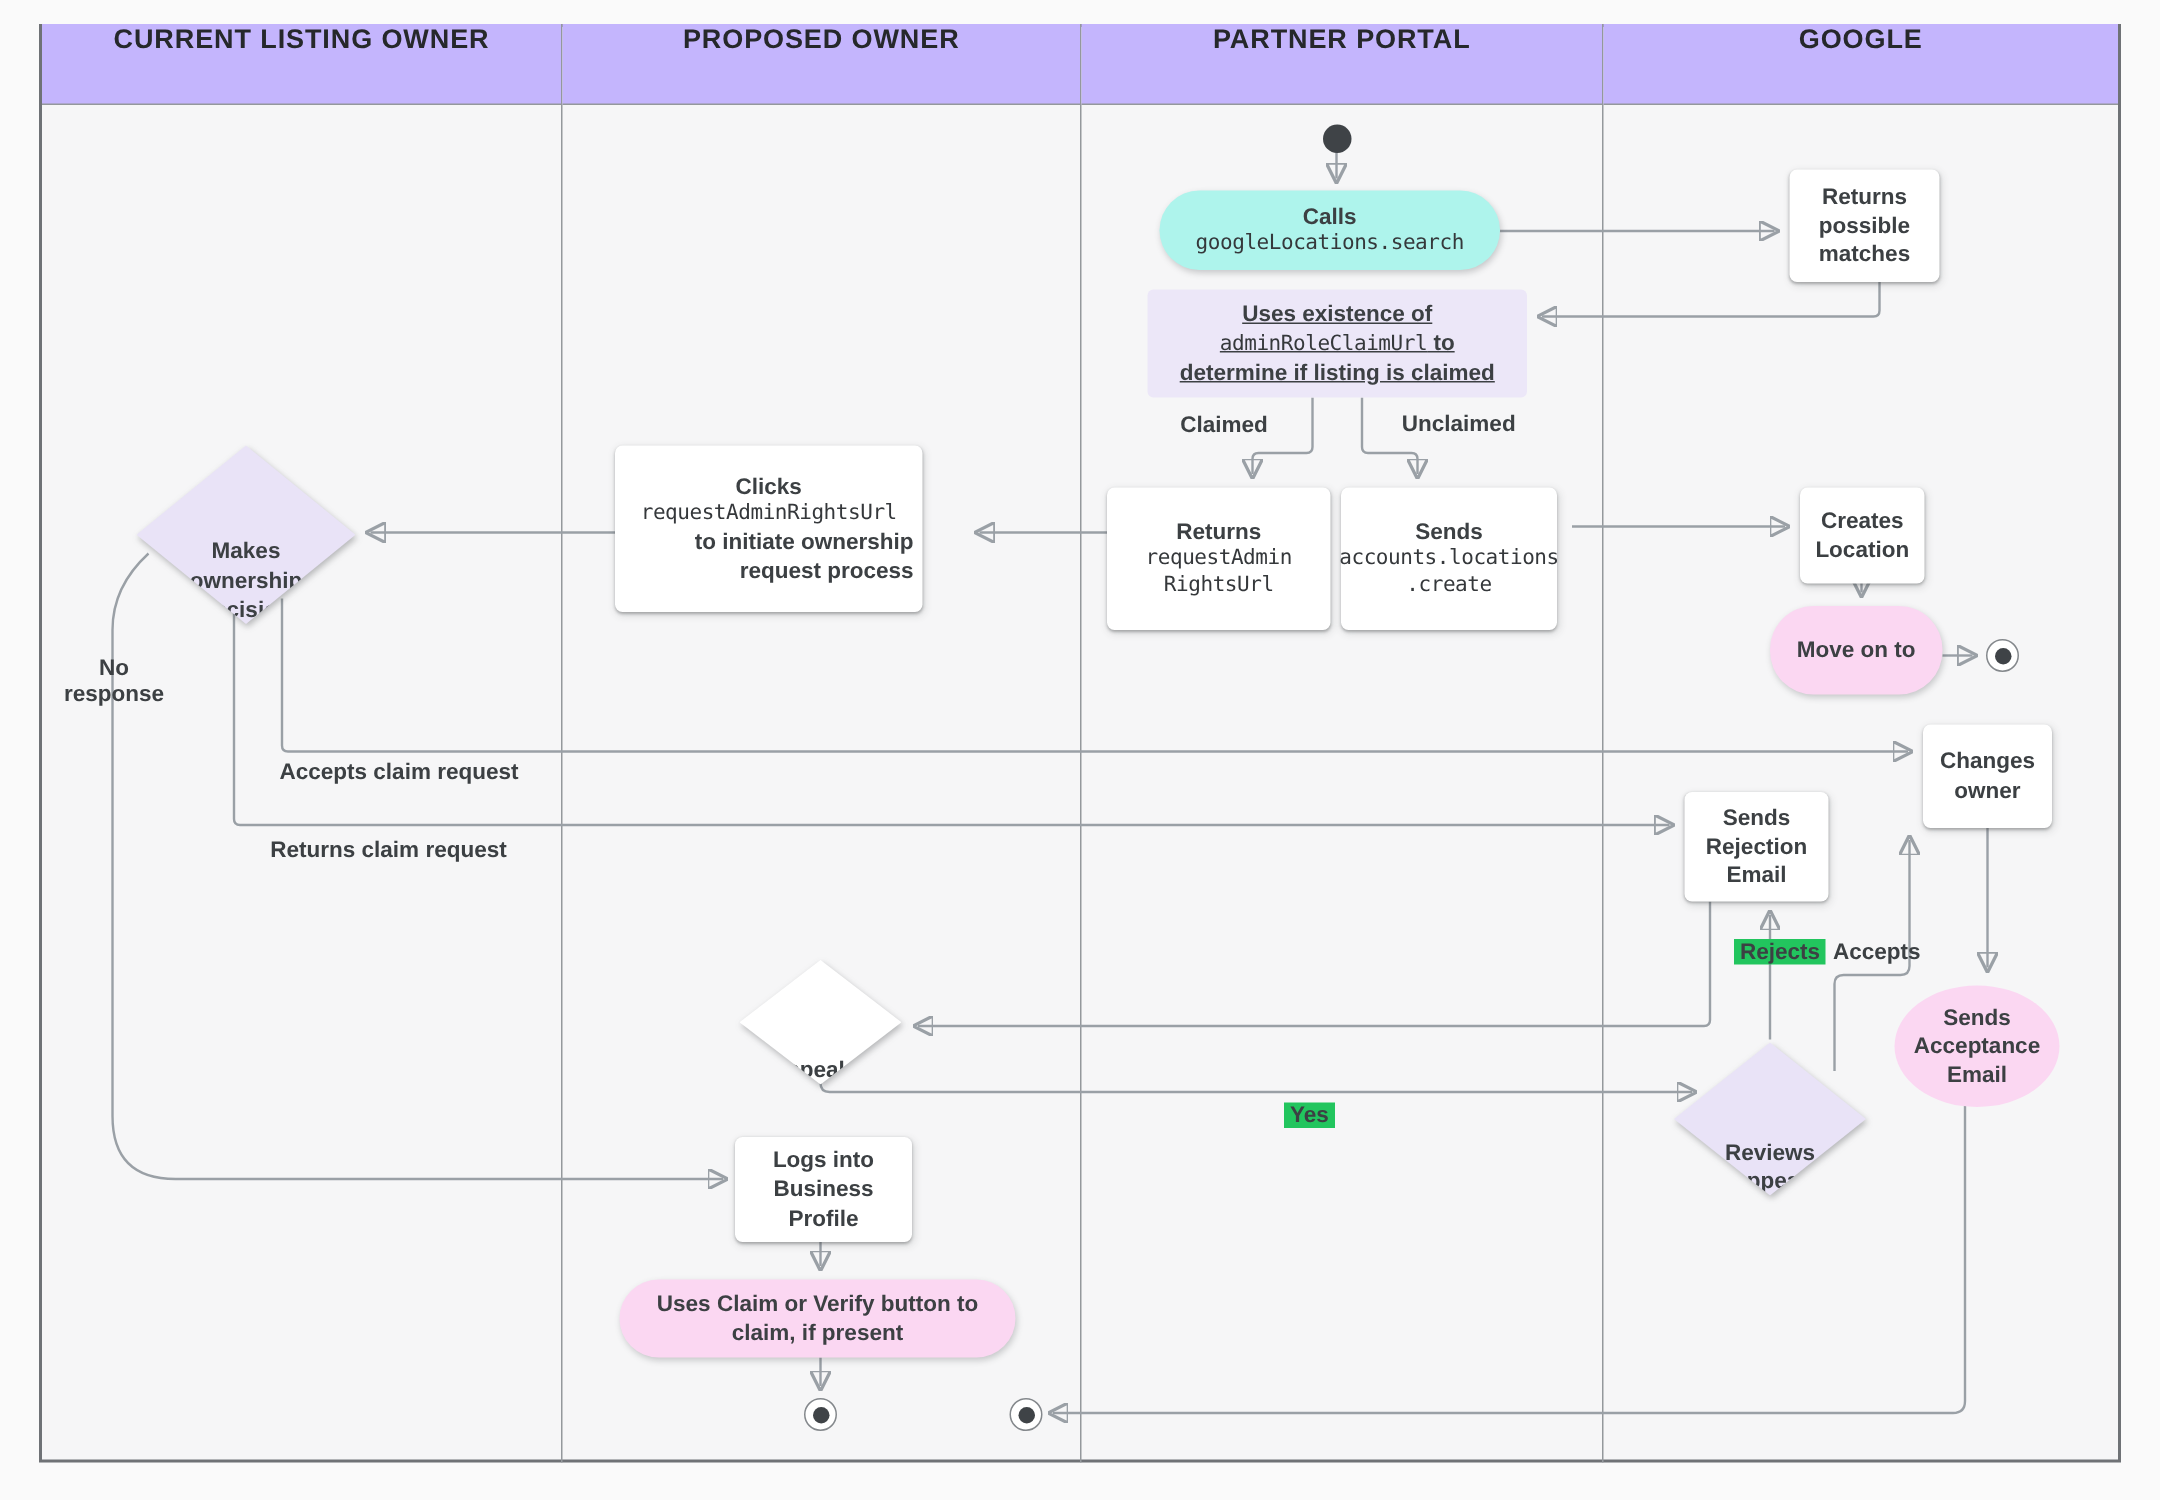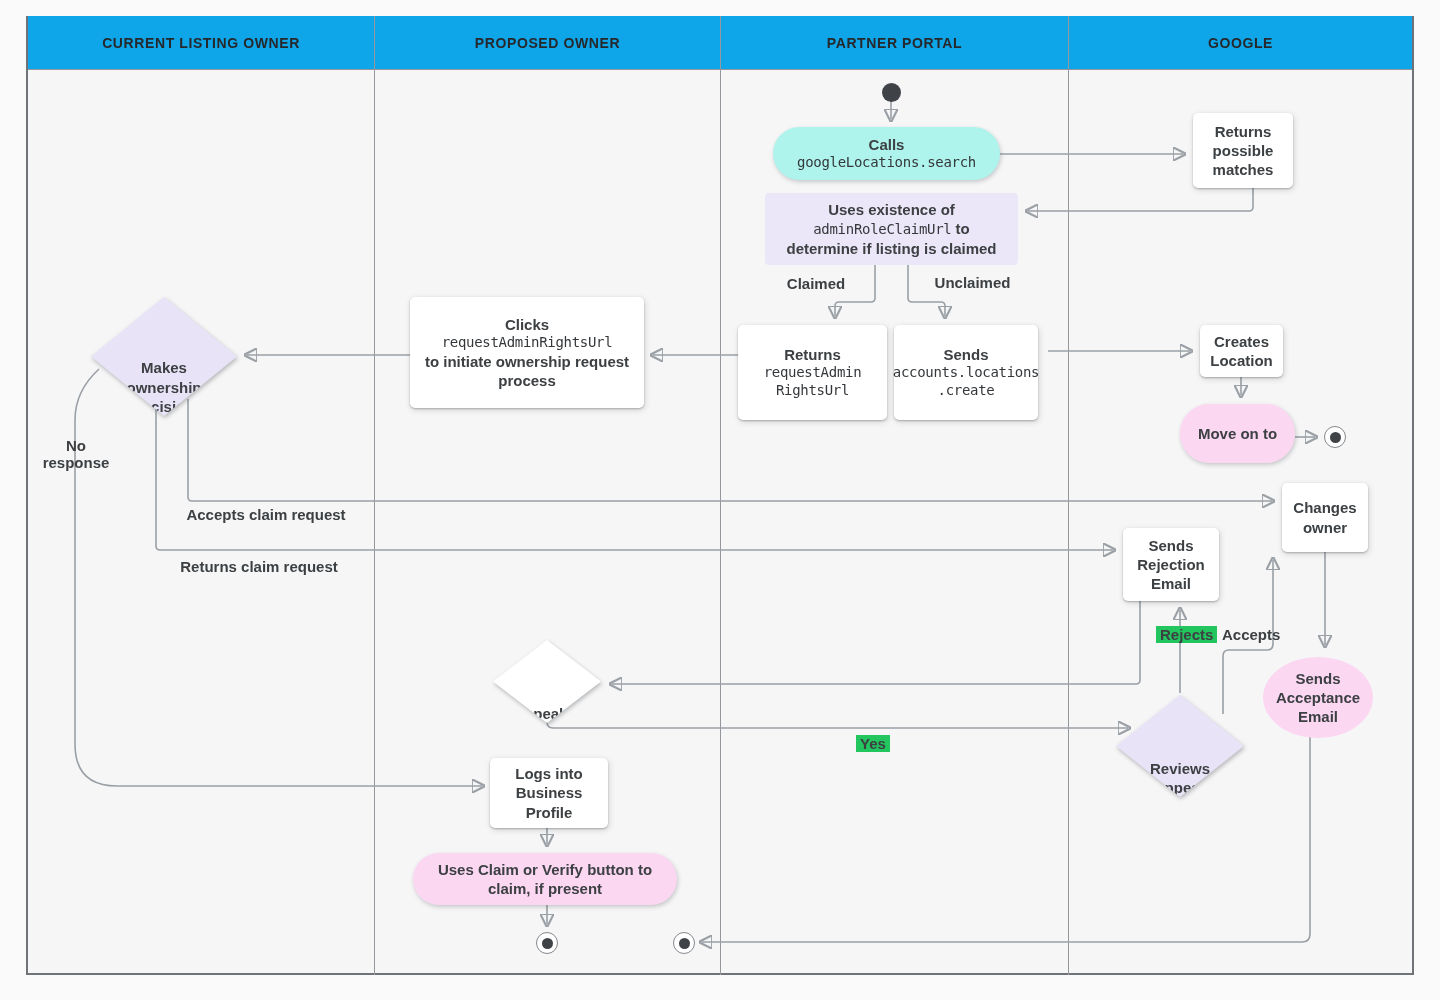--- a/index.html
+++ b/index.html
@@ -2,22 +2,22 @@
 <html><head>
 <meta charset="utf-8">
 <style>
   * { margin:0; padding:0; box-sizing:border-box; }
   html,body { width:1440px; height:1000px; background:#fafafa; font-family:"Liberation Sans",sans-serif; color:#3c4043; }
   .canvas { position:relative; width:1440px; height:1000px; overflow:hidden; }
 
   
   .frame { position:absolute; left:26px; top:16px; width:1388px; height:959px; border:2px solid #6f7276; background:#f6f6f7; }
   .lane { position:absolute; top:16px; height:959px; border-left:1px solid #94989c; }
-  .lane-header { position:absolute; top:16px; height:54px; display:flex; align-items:center; justify-content:center;
-                 background:#0ea5e9; border-bottom:1px solid #94989c; font-size:14px; font-weight:bold;
+  .lane-header { position:absolute; top:16px; height:54px; display:flex; justify-content:center;
+                 background:#c4b5fd; border-bottom:1px solid #94989c; font-size:18px; font-weight:bold;
                  letter-spacing:.6px; color:#26282b; }
 
   
   svg.wires { position:absolute; left:0; top:0; width:1440px; height:1000px; z-index:2; }
   svg.wires path { fill:none; stroke:#9aa0a6; stroke-width:1.6; }
 
   
   .node { position:absolute; z-index:3; display:flex; flex-direction:column; align-items:center; justify-content:center;
           text-align:center; font-size:15px; line-height:1.28; }
   .card { background:#fff; border-radius:5px; box-shadow:0 1px 2px rgba(60,64,67,.35), 1px 2px 6px rgba(60,64,67,.18); }
@@ -110,47 +110,47 @@
 
   <div class="node pill teal" style="left:773px;top:127px;width:227px;height:53px;">
     <span class="b">Calls</span>
     <span class="code">googleLocations.search</span>
   </div>
 
   <div class="node card" style="left:1193px;top:113px;width:100px;height:75px;padding:4px;">
     <span class="b">Returns possible matches</span>
   </div>
 
-  <div class="node soft" style="left:765px;top:193px;width:253px;height:72px;">
+  <div class="node soft" style="left:765px;top:193px;width:253px;height:72px;text-decoration:underline;">
     <span class="b">Uses existence of</span>
     <span><span class="code">adminRoleClaimUrl</span><span class="b"> to</span></span>
     <span class="b">determine if listing is claimed</span>
   </div>
 
   <div class="node card" style="left:738px;top:325px;width:149px;height:95px;">
     <span class="b">Returns</span>
     <span class="code prewrap">requestAdmin
 RightsUrl</span>
   </div>
 
   <div class="node card" style="left:894px;top:325px;width:144px;height:95px;padding:2px;">
     <span class="b">Sends</span>
     <span class="code prewrap">accounts.locations
 .create</span>
   </div>
 
-  <div class="node card" style="left:1200px;top:325px;width:83px;height:52px;padding:2px;">
+  <div class="node card" style="left:1200px;top:325px;width:83px;height:64px;padding:2px;">
     <span class="b">Creates Location</span>
   </div>
 
   <div class="node pill pink" style="left:1180px;top:404px;width:115px;height:59px;">
     <span class="b">Move on to</span>
   </div>
 
-  <div class="node card" style="left:410px;top:297px;width:234px;height:111px;padding:6px;">
+  <div class="node card" style="left:410px;top:297px;width:205px;height:111px;padding:6px;text-align:right;">
     <span class="b">Clicks</span>
     <span class="code">requestAdminRightsUrl</span>
     <span class="b">to initiate ownership request process</span>
   </div>
 
   <div class="dia-wrap" style="left:91px;top:297px;width:146px;height:119px;">
     <div class="dia purple">
         <span style="max-width:100px;">Makes ownership decision</span>
       </div>
   </div>

